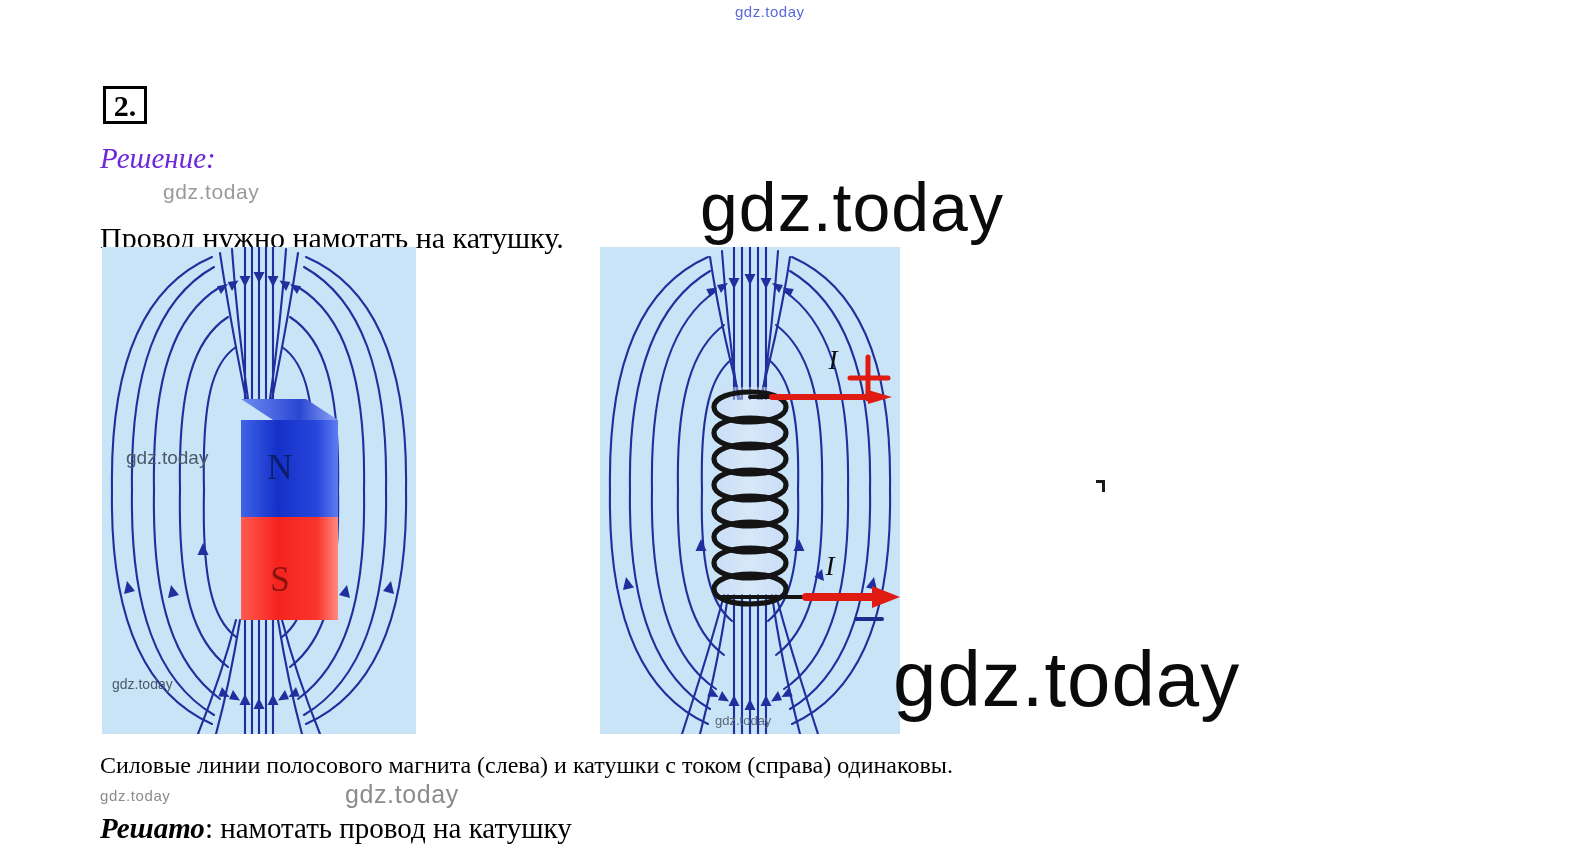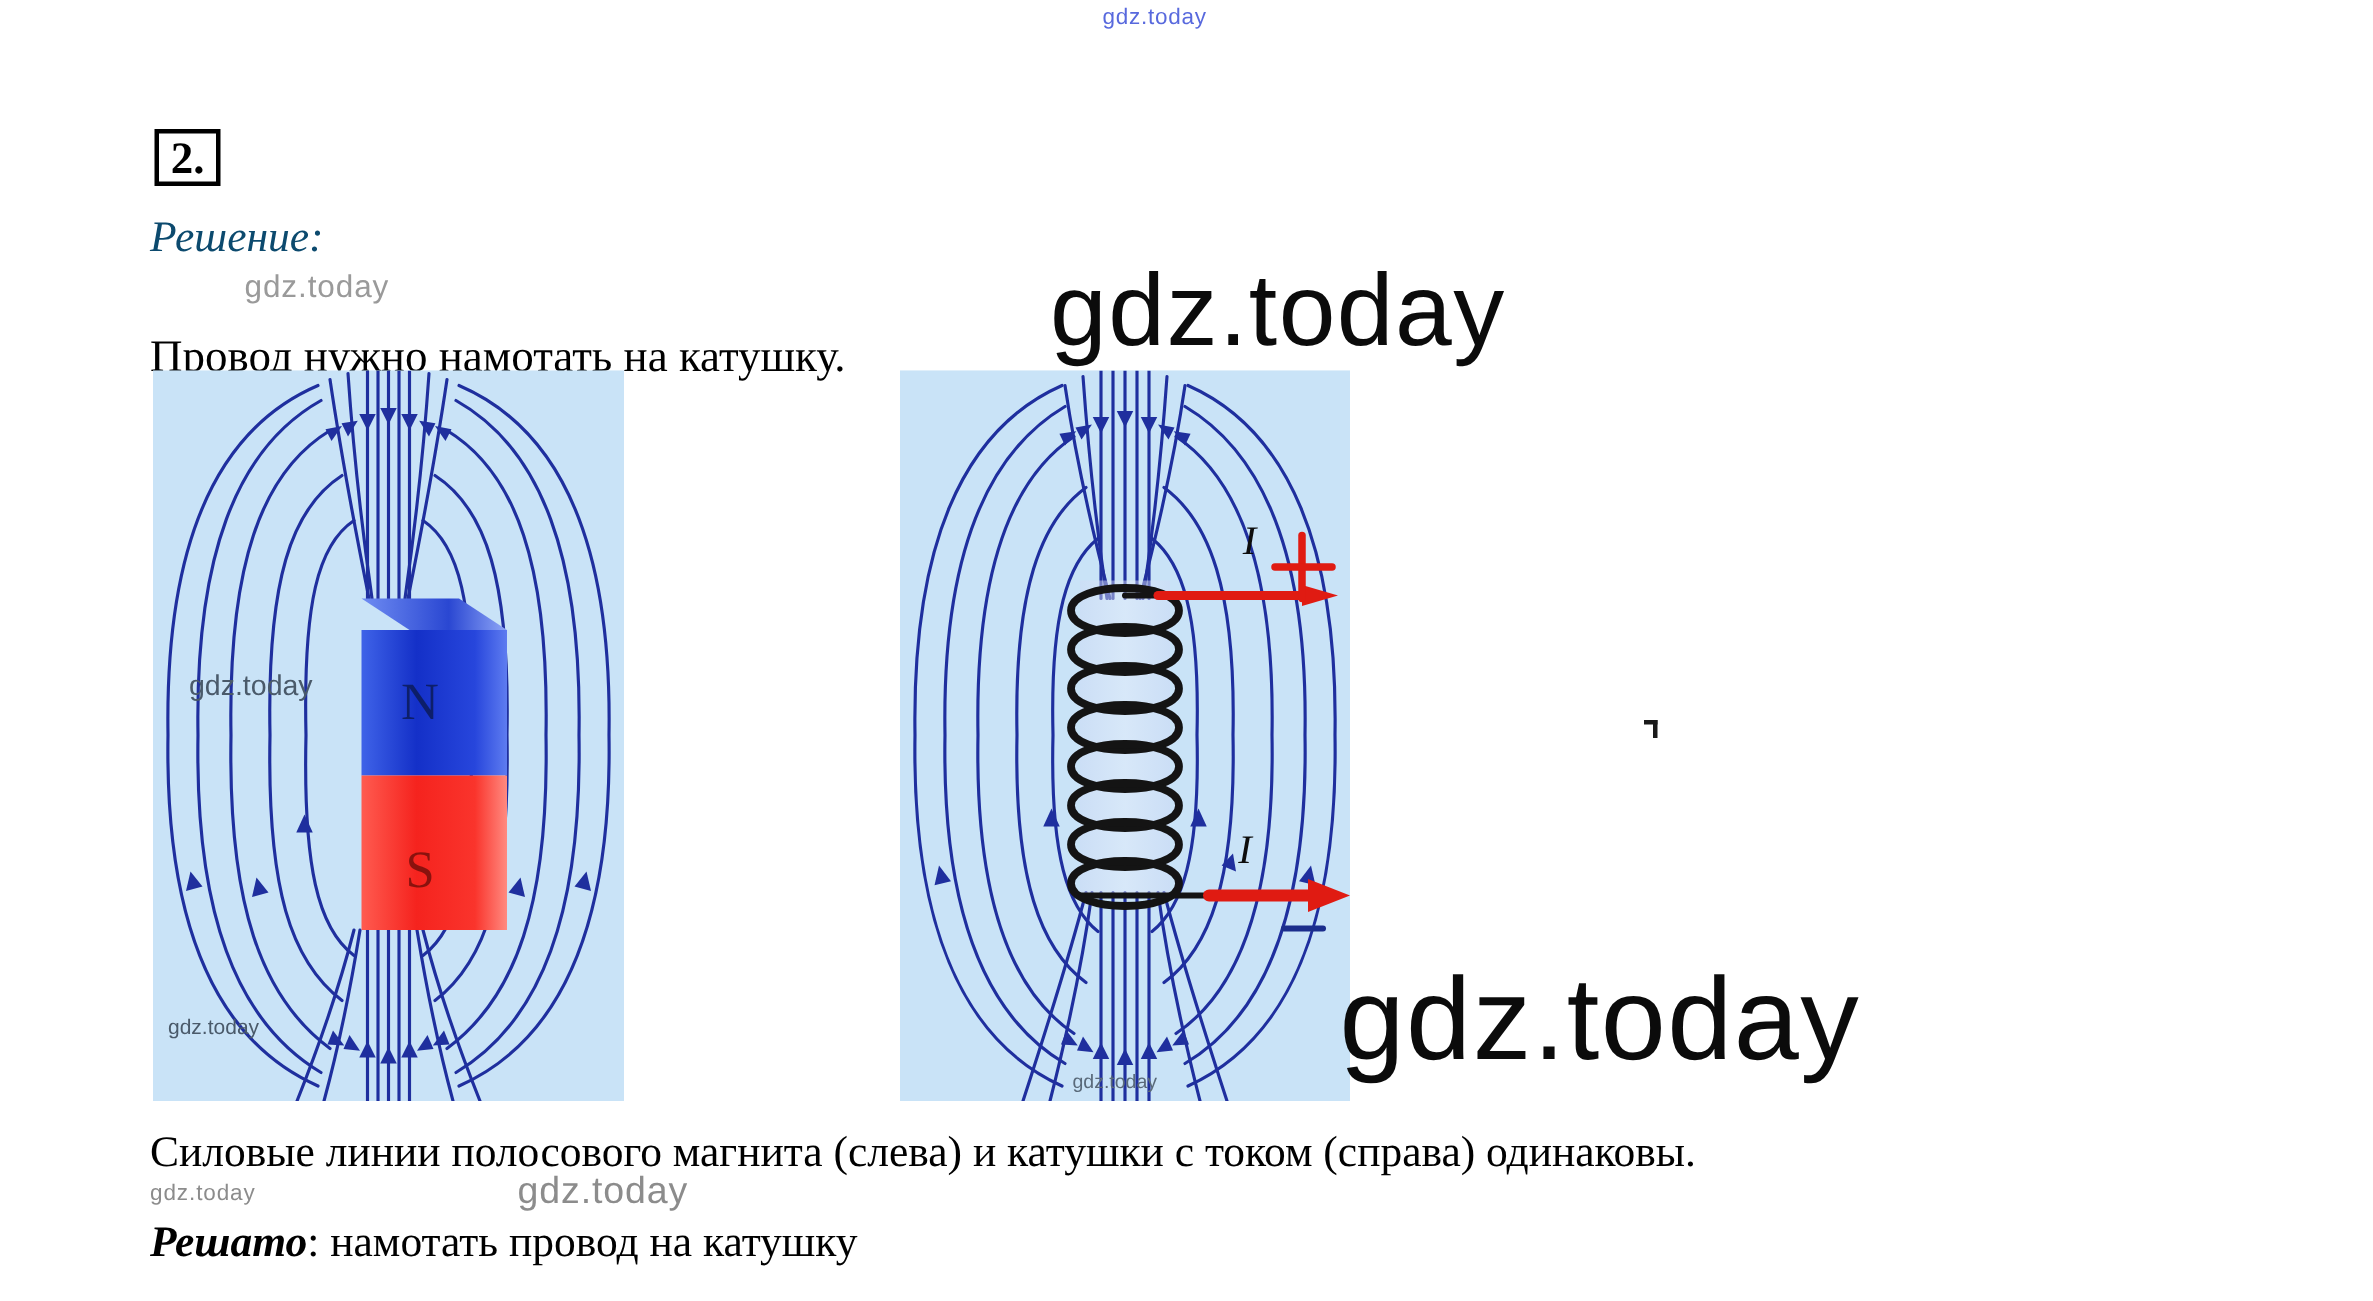--- a/index.html
+++ b/index.html
@@ -49,40 +49,40 @@
   }
 
   
   .reshenie {
     position: absolute;
     left: 100px;
     top: 142px;
     font-family: "Liberation Serif", serif;
     font-style: italic;
     font-size: 29px;
-    color: #0c4a6e;
+    color: #6d28d9;
     white-space: nowrap;
     text-align: right;
   }
   .line-wire {
     position: absolute;
     left: 100px;
     top: 190px;
     font-family: "Liberation Serif", serif;
     font-size: 30px;
     color: #000;
     white-space: nowrap;
     margin-top: 31px;
   }
   .line-forcelines {
     position: absolute;
     left: 100px;
     top: 752px;
     font-family: "Liberation Serif", serif;
-    font-size: 29px;
+    font-size: 24px;
     color: #000;
     white-space: nowrap;
   }
   .line-answer {
     position: absolute;
     left: 100px;
     top: 812px;
     font-family: "Liberation Serif", serif;
     font-size: 29px;
     color: #000;

